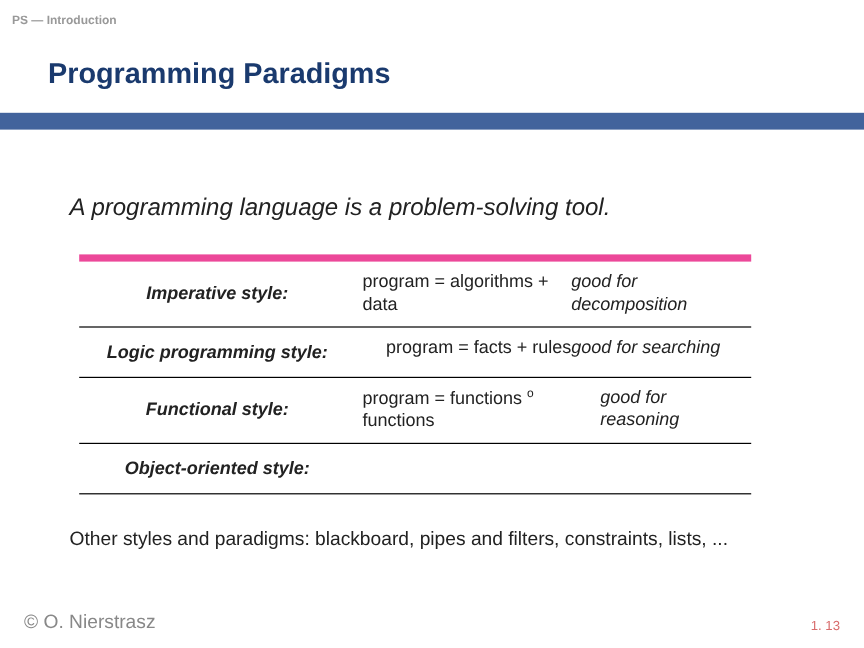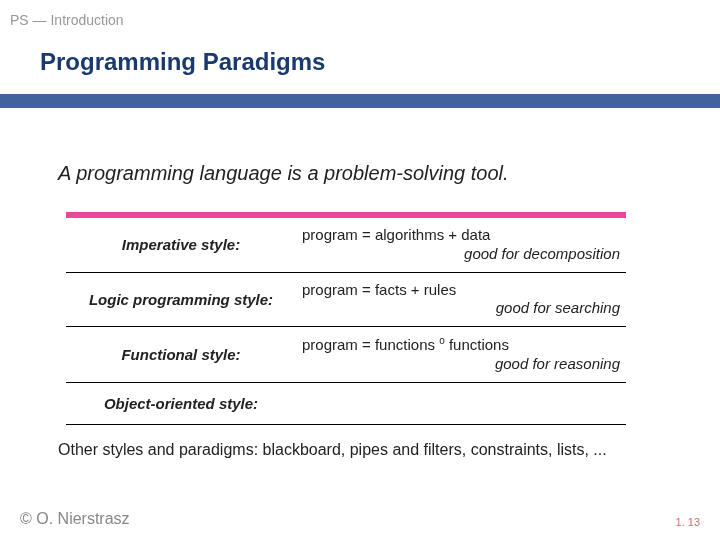--- a/index.html
+++ b/index.html
@@ -8,22 +8,23 @@
     height: 540px;
     background: #fff;
     font-family: Arial, Helvetica, sans-serif;
     position: relative;
     overflow: hidden;
   }
   .breadcrumb {
     position: absolute;
     top: 12px;
     left: 10px;
-    font-size: 14px;
+    font-size: 10px;
     color: #999;
+    font-weight: bold;
   }
   .title {
     position: absolute;
     top: 48px;
     left: 40px;
     font-size: 24px;
     font-weight: bold;
     color: #1a3a6e;
   }
   .title-bar {
@@ -66,25 +67,25 @@
     display: flex;
     align-items: center;
     justify-content: center;
   }
   .c2 {
     flex: 1;
     padding: 8px 6px;
     font-size: 15px;
     color: #222;
     display: flex;
-    flex-direction: column;
+    flex-direction: row;
     justify-content: center;
     line-height: 1.25;
   }
-  .c2 .l2 { font-style: italic; text-align: right; }
+  .c2 .l2 { font-style: italic; }
   .sup { font-size: 10px; vertical-align: super; }
   .outro {
     position: absolute;
     top: 440px;
     left: 58px;
     width: 560px;
     font-size: 16px;
     color: #222;
     line-height: 1.3;
   }

